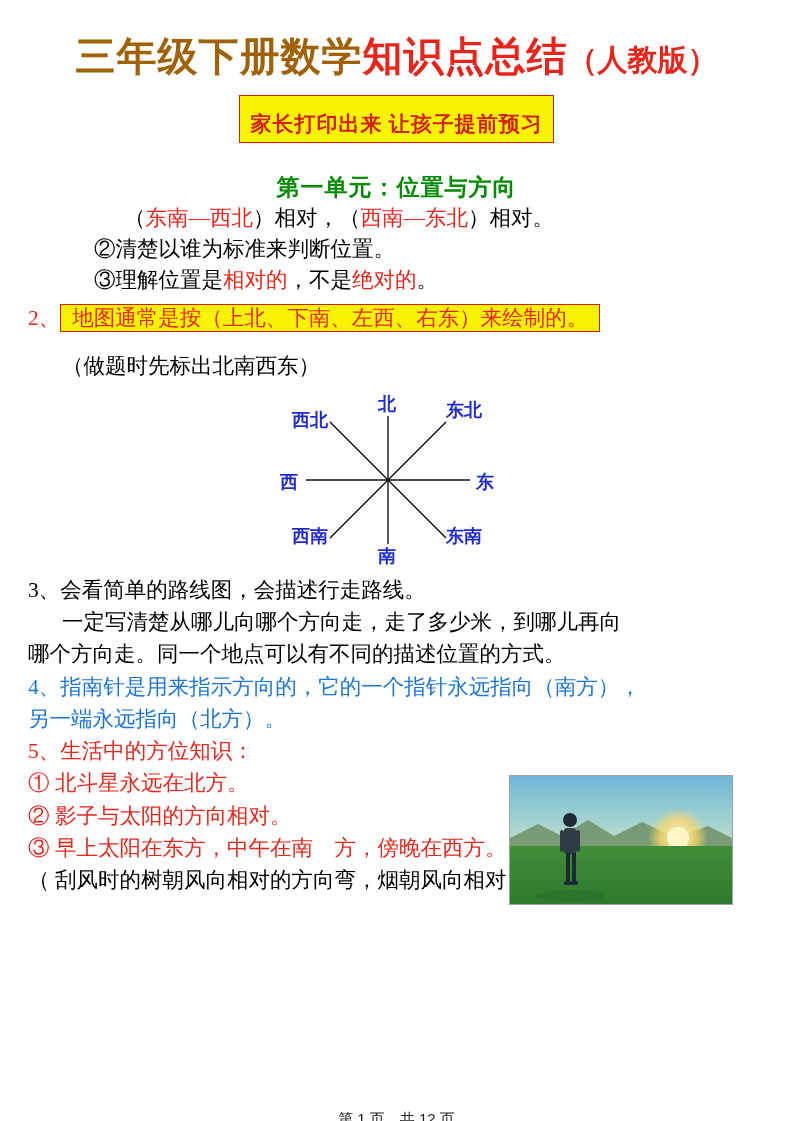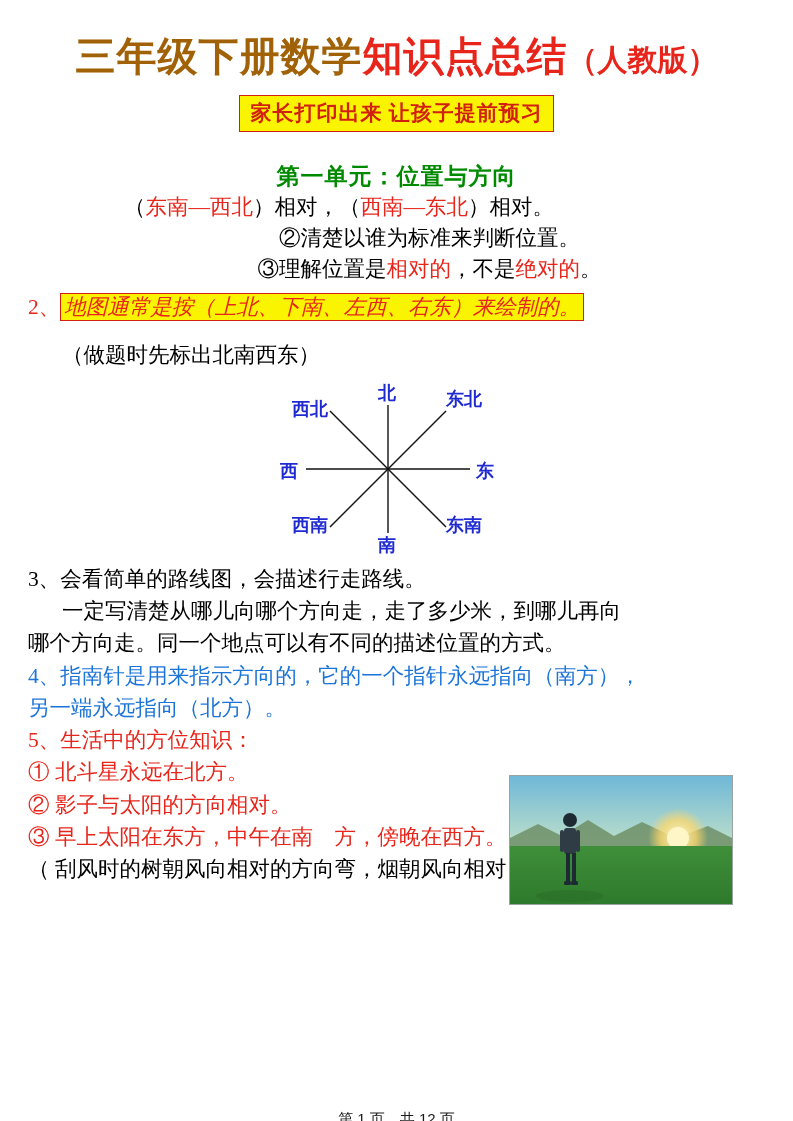--- a/index.html
+++ b/index.html
@@ -52,21 +52,21 @@
     margin-top: 16px;
     text-align: center;
   }
   .subtitle {
     display: inline-block;
     background: #fbf400;
     border: 1px solid #d11f10;
     color: #d11f10;
     font-size: 21px;
     font-weight: bold;
-    padding: 3px 10px 4px 10px;
+    padding: 14px 10px 4px 10px;
     letter-spacing: 1px;
   }
 
   
   .unit-heading {
     margin-top: 29px;
     text-align: center;
     font-size: 23px;
     font-weight: bold;
     color: #008a00;
@@ -78,31 +78,30 @@
     margin: 0 28px;
     font-size: 21.5px;
     line-height: 1.45;
   }
   .ln { white-space: nowrap; }
   .red { color: #e8251b; }
   .blue { color: #1b74d8; }
 
   .row1 { margin-top: 8px; }
   .indent1 { padding-left: 34px; }
-  .indent2 { padding-left: 66px; text-align: center; }
+  .indent2 { padding-left: 66px; }
   .indent3 { padding-left: 96px; }
 
   .hl-box {
     display: inline-block;
     background: #fbf400;
     border: 1px solid #d11f10;
     color: #e8251b;
-    padding: 0 3px;
+    padding: 0 11px;
     line-height: 1.25;
-    font-style: italic;
   }
 
   
   .compass-wrap {
     position: relative;
     height: 180px;
     margin-top: 12px;
   }
   .compass {
     position: absolute;

